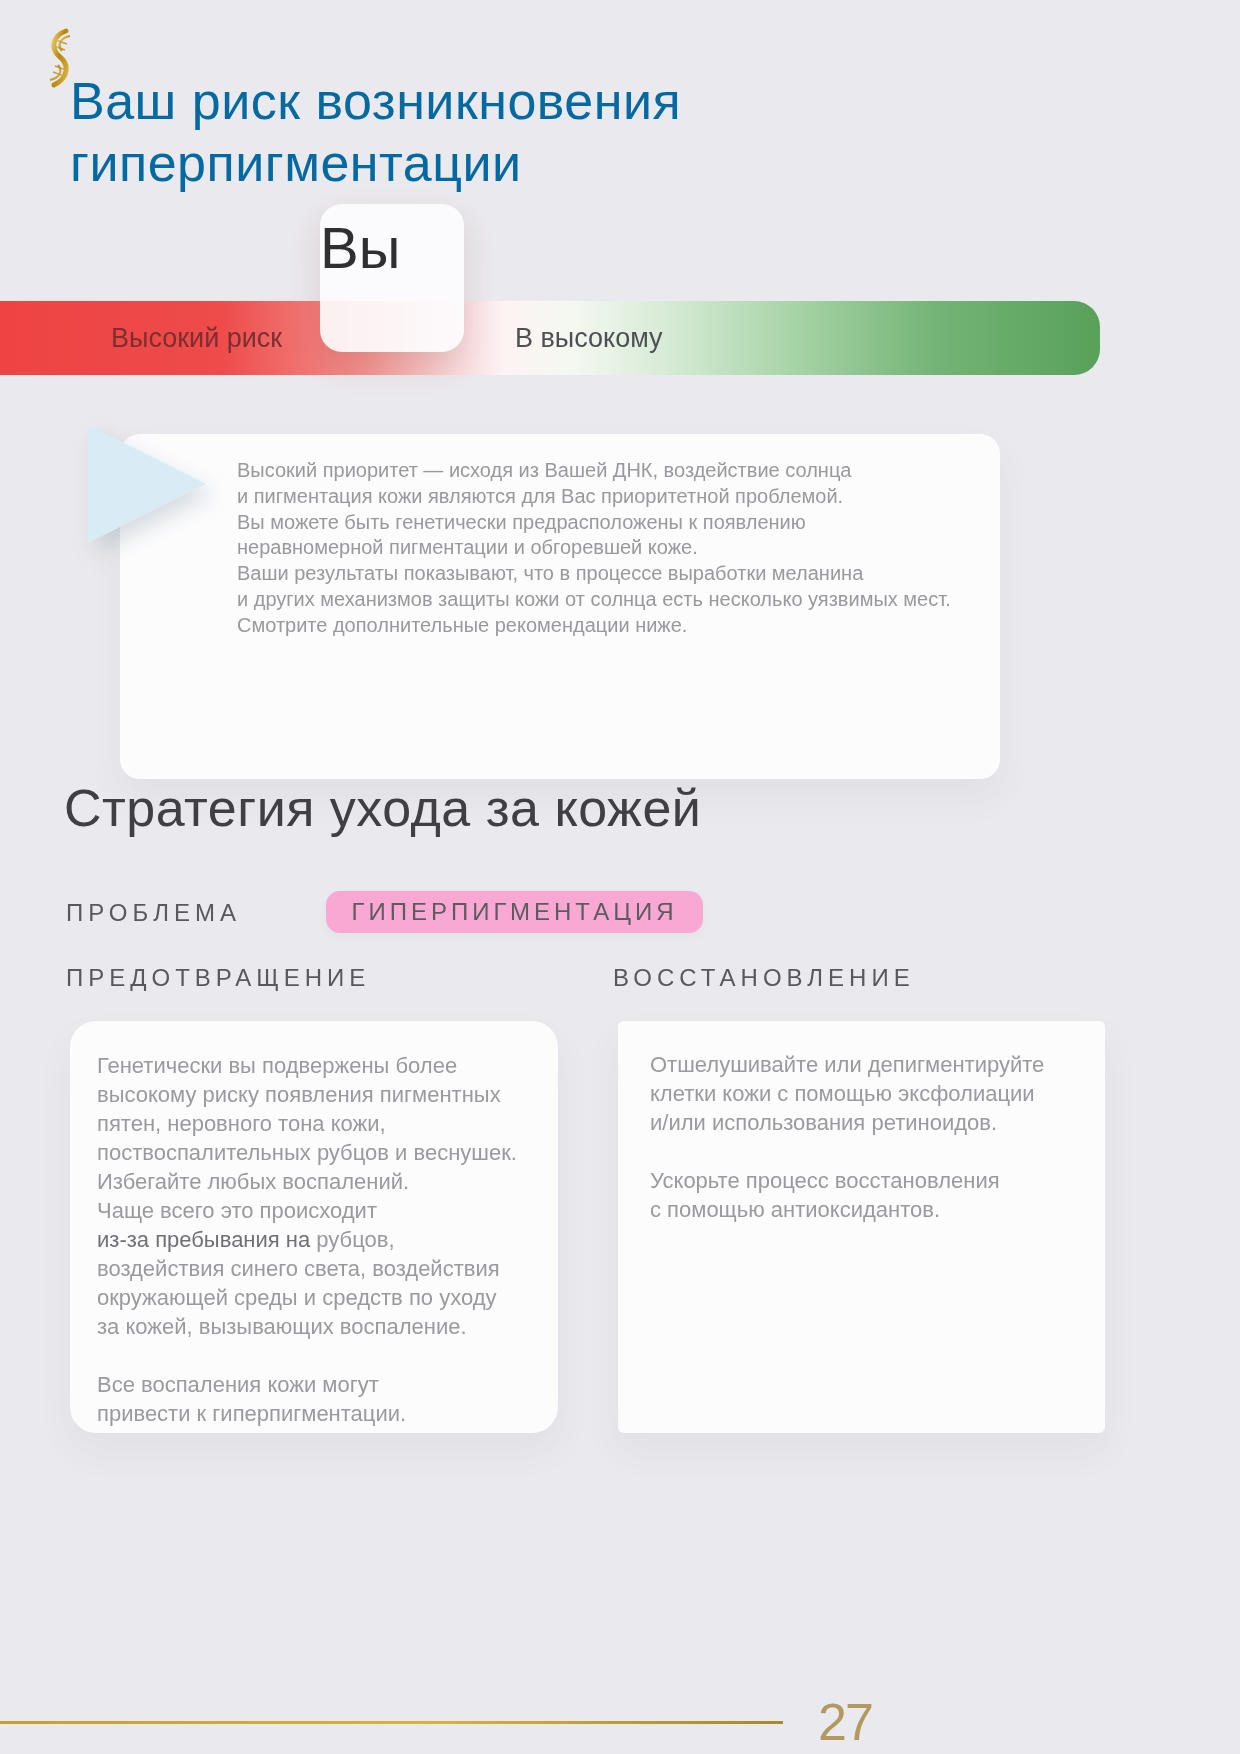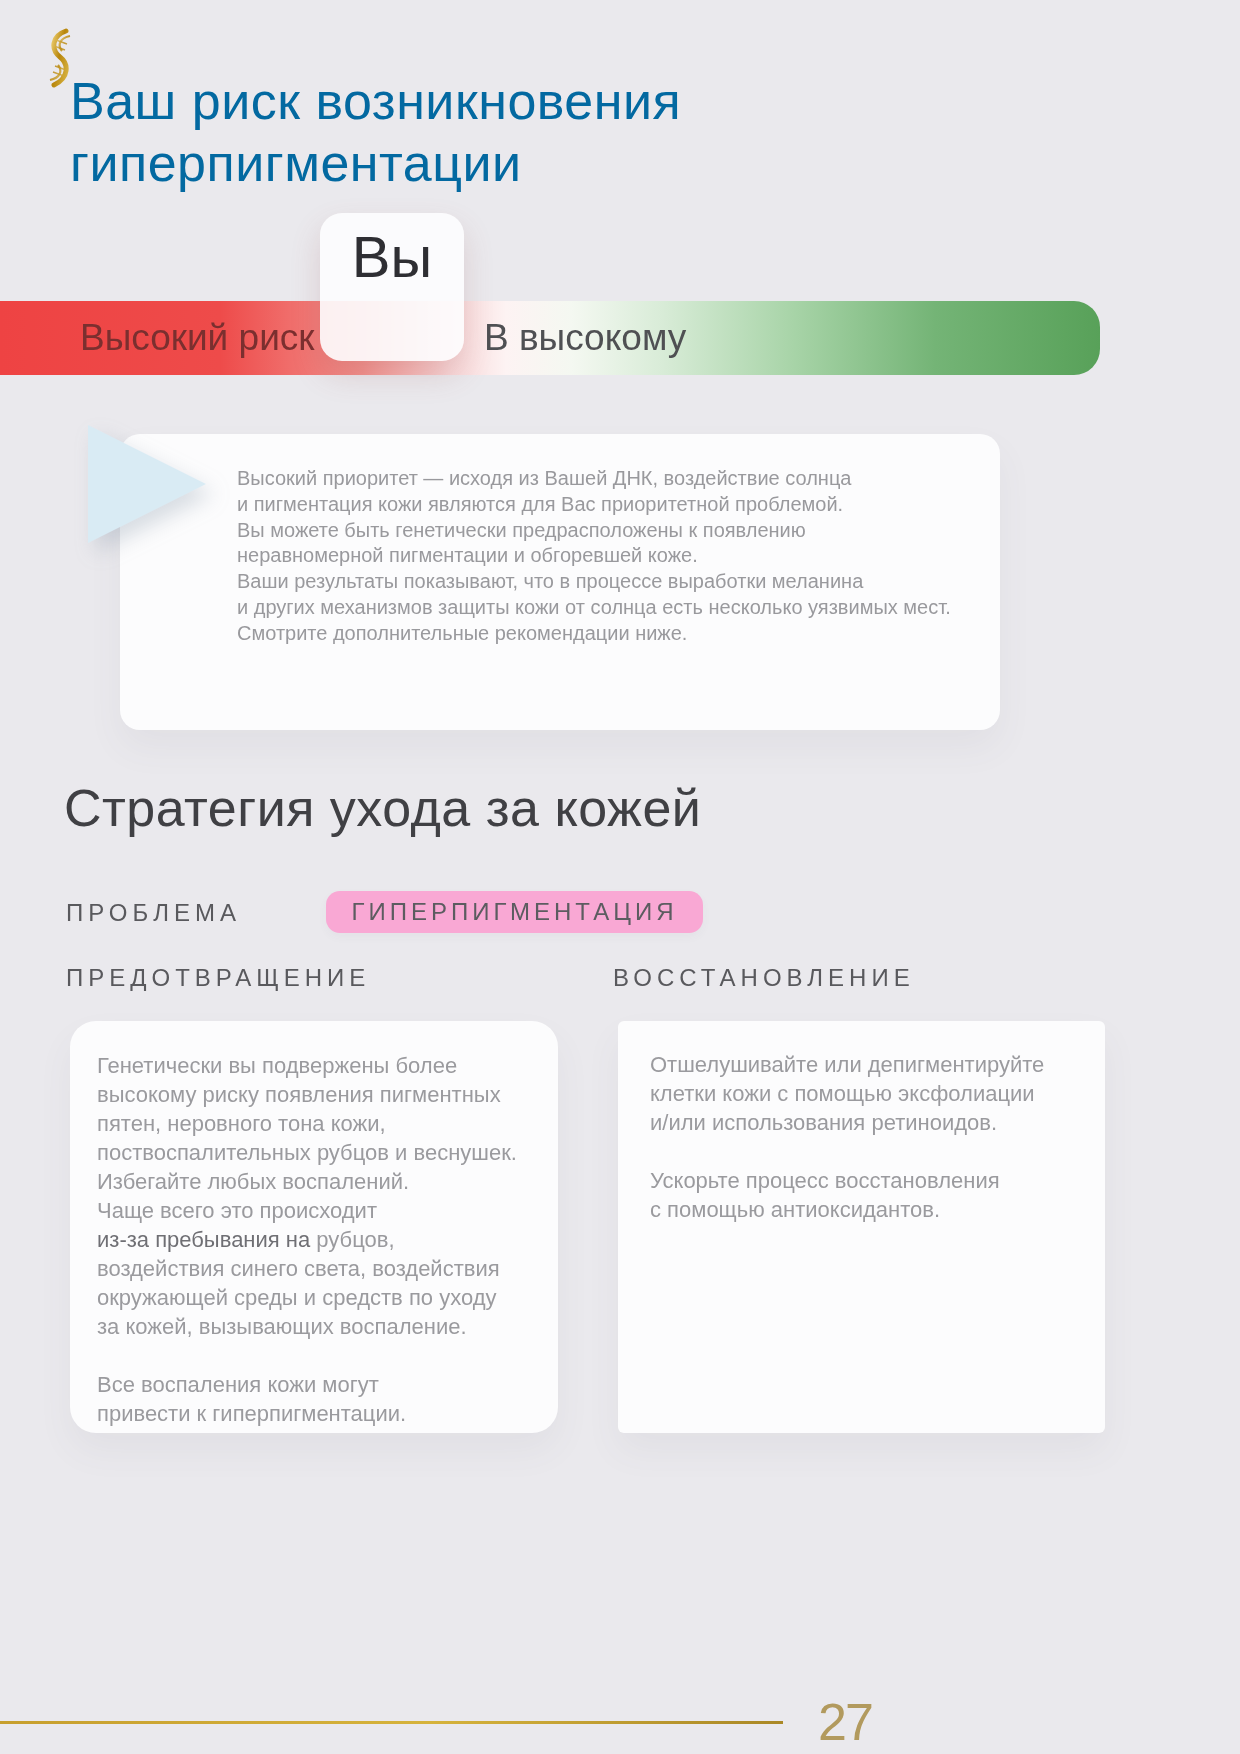--- a/index.html
+++ b/index.html
@@ -9,37 +9,37 @@
   
   .logo{position:absolute;left:40px;top:28px;width:40px;height:62px;}
   .page-title{position:absolute;left:70px;top:70px;font-size:52px;line-height:62px;
     font-weight:300;color:#0369a1;letter-spacing:.5px;white-space:pre-line;}
 
   
   .risk-bar{position:absolute;left:0;top:301px;width:1100px;height:74px;z-index:1;
     border-radius:0 26px 26px 0;
     background:linear-gradient(90deg,#ee4343 0%,#ee4b4a 20%,#f2918d 33%,#f8d7d8 41%,
       #fdf3f3 46%,#f4f8f1 52%,#d9ecd8 60%,#a8d4a8 72%,#74b476 85%,#58a159 100%);}
-  .risk-label{position:absolute;top:0;height:74px;line-height:74px;font-size:37px;font-weight:300;}
+  .risk-label{position:absolute;top:0;height:74px;line-height:74px;font-size:27px;font-weight:300;margin-left:31px;}
   .risk-label.high{left:80px;color:#7b2f2f;}
   .risk-label.mid{left:484px;color:#4f5053;}
   .risk-label.low{right:46px;color:#2e5633;}
-  .you-marker{position:absolute;left:320px;top:213px;width:144px;height:148px;z-index:2;
+  .you-marker{position:absolute;left:320px;top:204px;width:144px;height:148px;z-index:2;
     background:rgba(253,253,254,.9);border-radius:22px;
-    box-shadow:0 14px 30px rgba(150,80,80,.18);text-align:center;}
+    box-shadow:0 14px 30px rgba(150,80,80,.18);}
   .you-marker .you-text{display:block;margin-top:10px;font-size:58px;font-weight:200;color:#2e2e33;}
 
   
   .callout-triangle{position:absolute;left:88px;top:425px;width:0;height:0;z-index:3;
     border-top:59px solid transparent;border-bottom:59px solid transparent;
     border-left:118px solid #d9ebf4;
     filter:drop-shadow(8px 10px 10px rgba(110,130,150,.25));}
-  .callout-card{position:absolute;left:120px;top:434px;width:880px;height:296px;z-index:2;
+  .callout-card{position:absolute;left:120px;top:434px;width:880px;height:345px;z-index:2;
     background:#fcfcfd;border-radius:20px;box-shadow:0 18px 36px rgba(80,80,110,.06);
-    box-sizing:border-box;padding:32px 30px 0 117px;}
+    box-sizing:border-box;padding:24px 30px 0 117px;}
   .callout-text{font-size:20px;line-height:25.8px;color:#99999d;font-weight:300;white-space:pre-line;}
 
   
   .strategy-title{position:absolute;left:64px;top:778px;font-size:52px;font-weight:300;
     color:#404044;letter-spacing:.5px;}
   .tag-label{position:absolute;font-size:24px;font-weight:300;letter-spacing:5px;color:#59595d;}
   .problem-label{left:66px;top:899px;}
   .problem-pill{position:absolute;left:326px;top:891px;width:377px;height:42px;
     background:#f9a8d4;border-radius:14px;box-shadow:0 4px 10px rgba(80,80,110,.04);
     text-align:center;}

